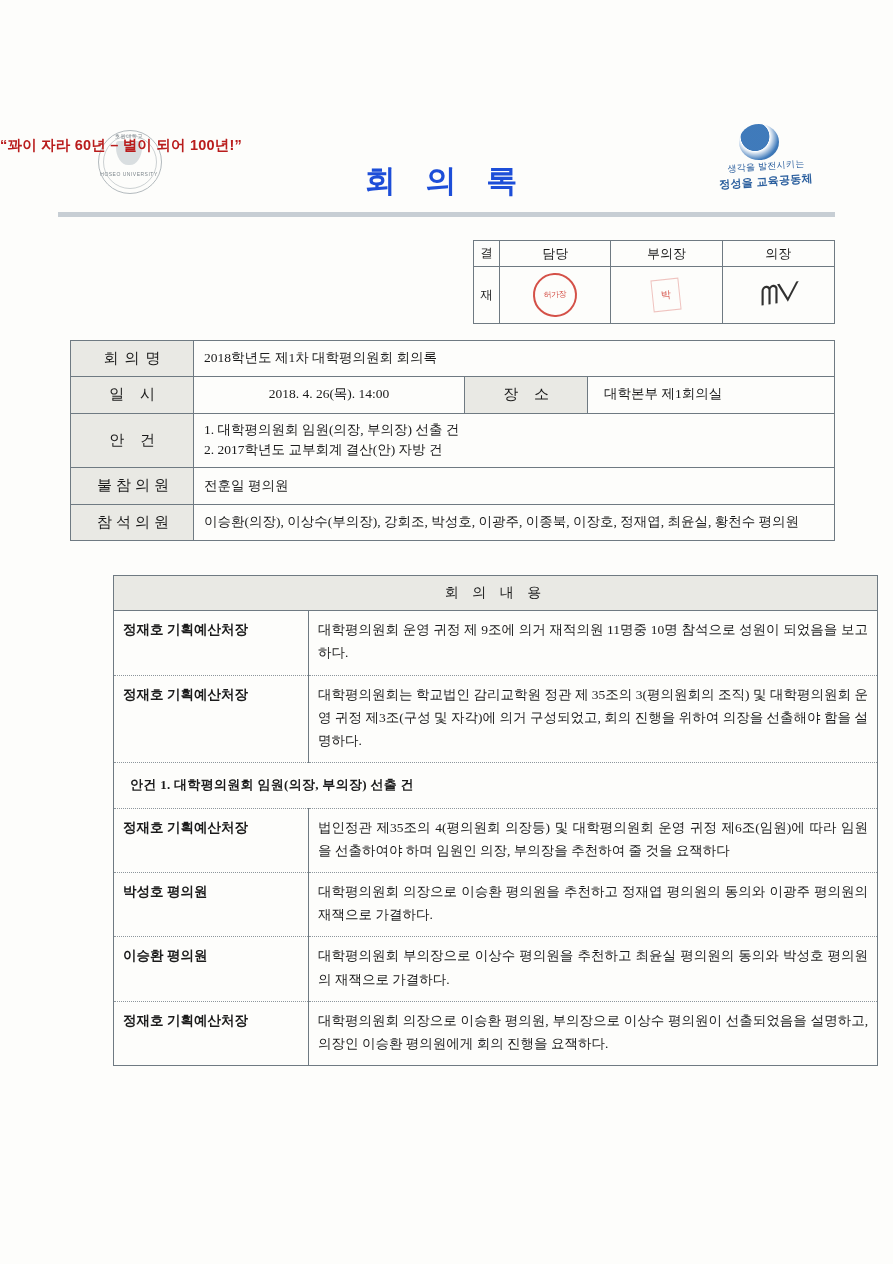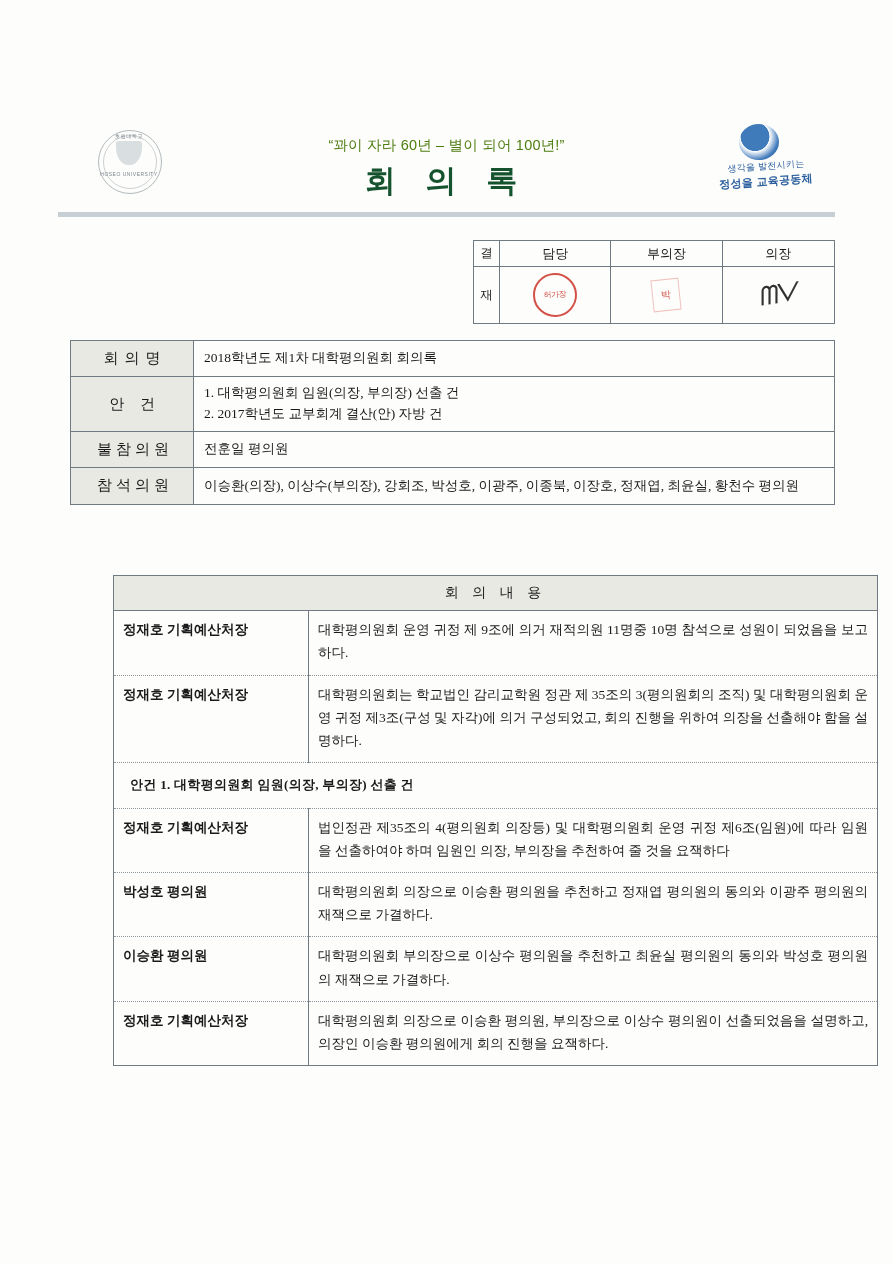--- a/index.html
+++ b/index.html
@@ -25,35 +25,36 @@
   .header {
     position: absolute;
     left: 0; right: 0;
     top: 118px;
     height: 92px;
   }
   .slogan {
     position: absolute;
     left: 0; right: 0;
     top: 18px;
-    text-align: center;
+    text-align: left;
     font-size: 14.5px;
     letter-spacing: 0.2px;
-    color: #4d7c0f;
+    color: #b91c1c;
     font-family: "Liberation Sans", sans-serif;
+    font-weight: bold;
   }
   .doc-title {
     position: absolute;
     left: 0; right: 0;
     top: 42px;
     text-align: center;
     font-size: 31px;
     letter-spacing: 11px;
     font-weight: bold;
-    color: #14532d;
+    color: #1d4ed8;
     font-family: "Liberation Serif", serif;
   }
 
   
   .emblem {
     position: absolute;
     left: 92px;
     top: 10px;
     width: 74px;
     height: 66px;
@@ -336,20 +337,28 @@
     </div>
   </div>
 
   <table class="infotable">
     <tbody>
         <tr>
       <td class="lbl">회의명</td>
       <td colspan="3">2018학년도 제1차 대학평의원회 회의록</td>
     </tr>
     <tr>
+      <td class="lbl">일 시</td>
+      <td class="cell-date">2018.  4. 26(목). 14:00</td>
+      <td class="lbl cell-place-lbl">장 소</td>
+      <td>
+        <span style="padding-left:6px">대학본부 제1회의실</span>
+      </td>
+    </tr>
+    <tr>
       <td class="lbl">안 건</td>
       <td colspan="3">
         <div>1. 대학평의원회 임원(의장, 부의장) 선출 건</div>
         <div>2. 2017학년도 교부회계 결산(안) 자방 건</div>
       </td>
     </tr>
     <tr>
       <td class="lbl tight">불참의원</td>
       <td colspan="3">전훈일 평의원</td>
     </tr>

